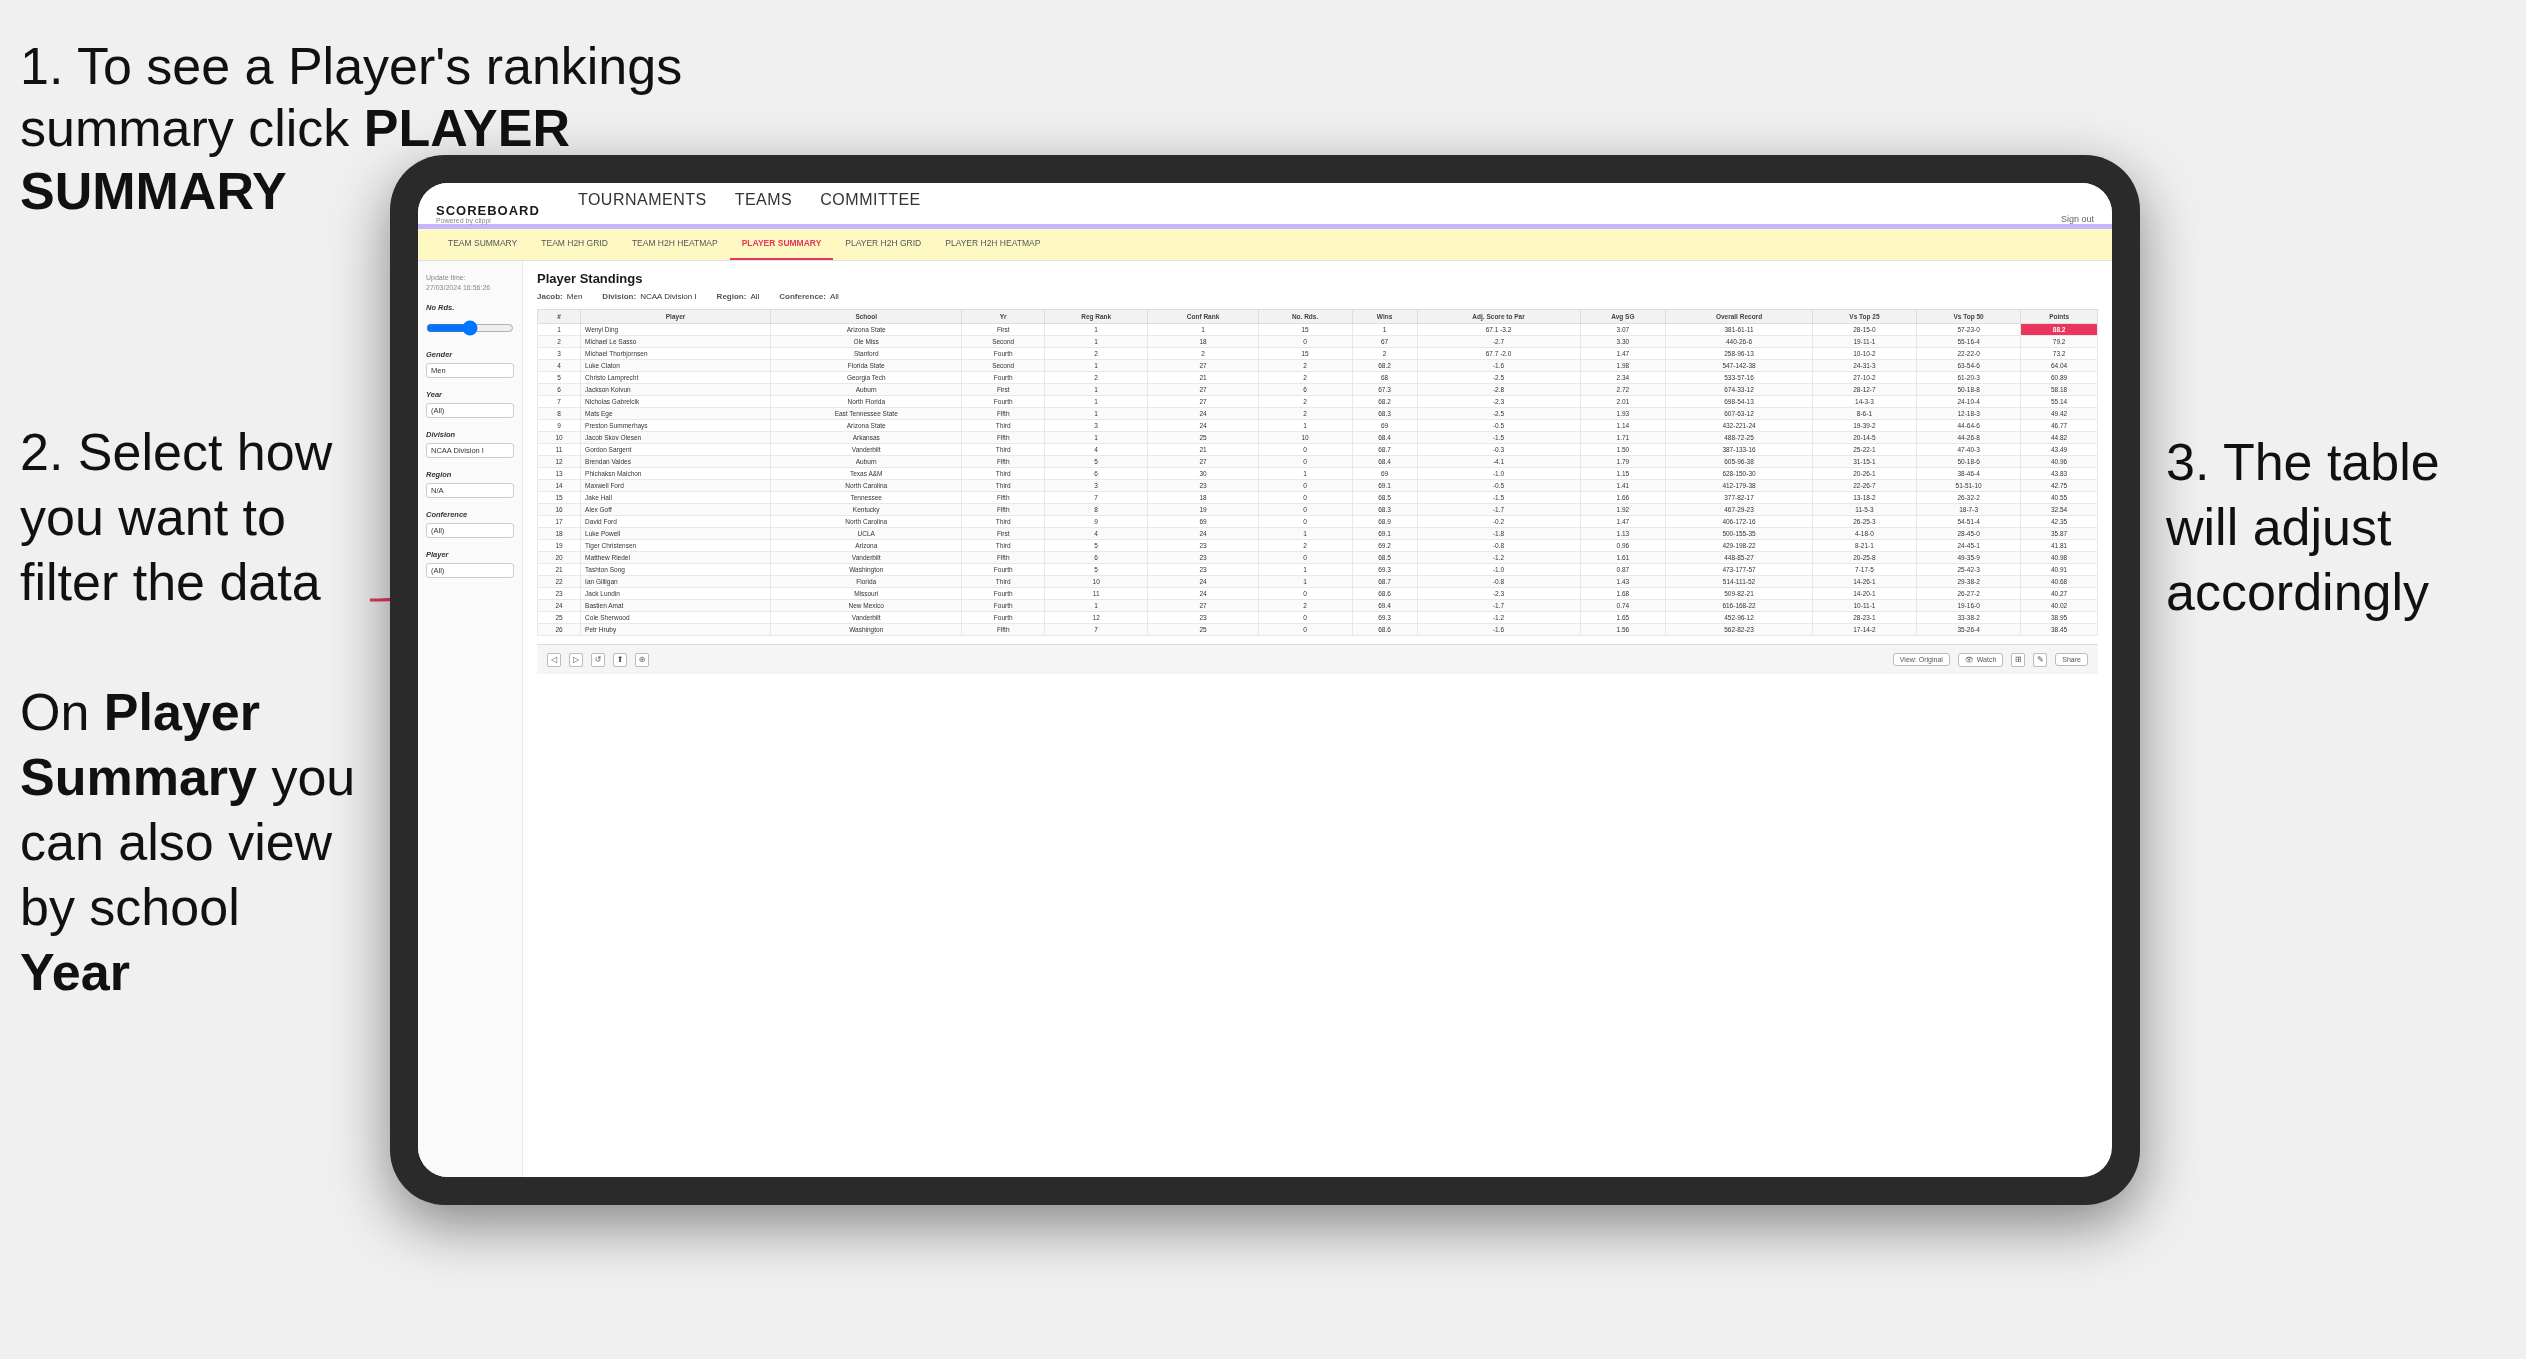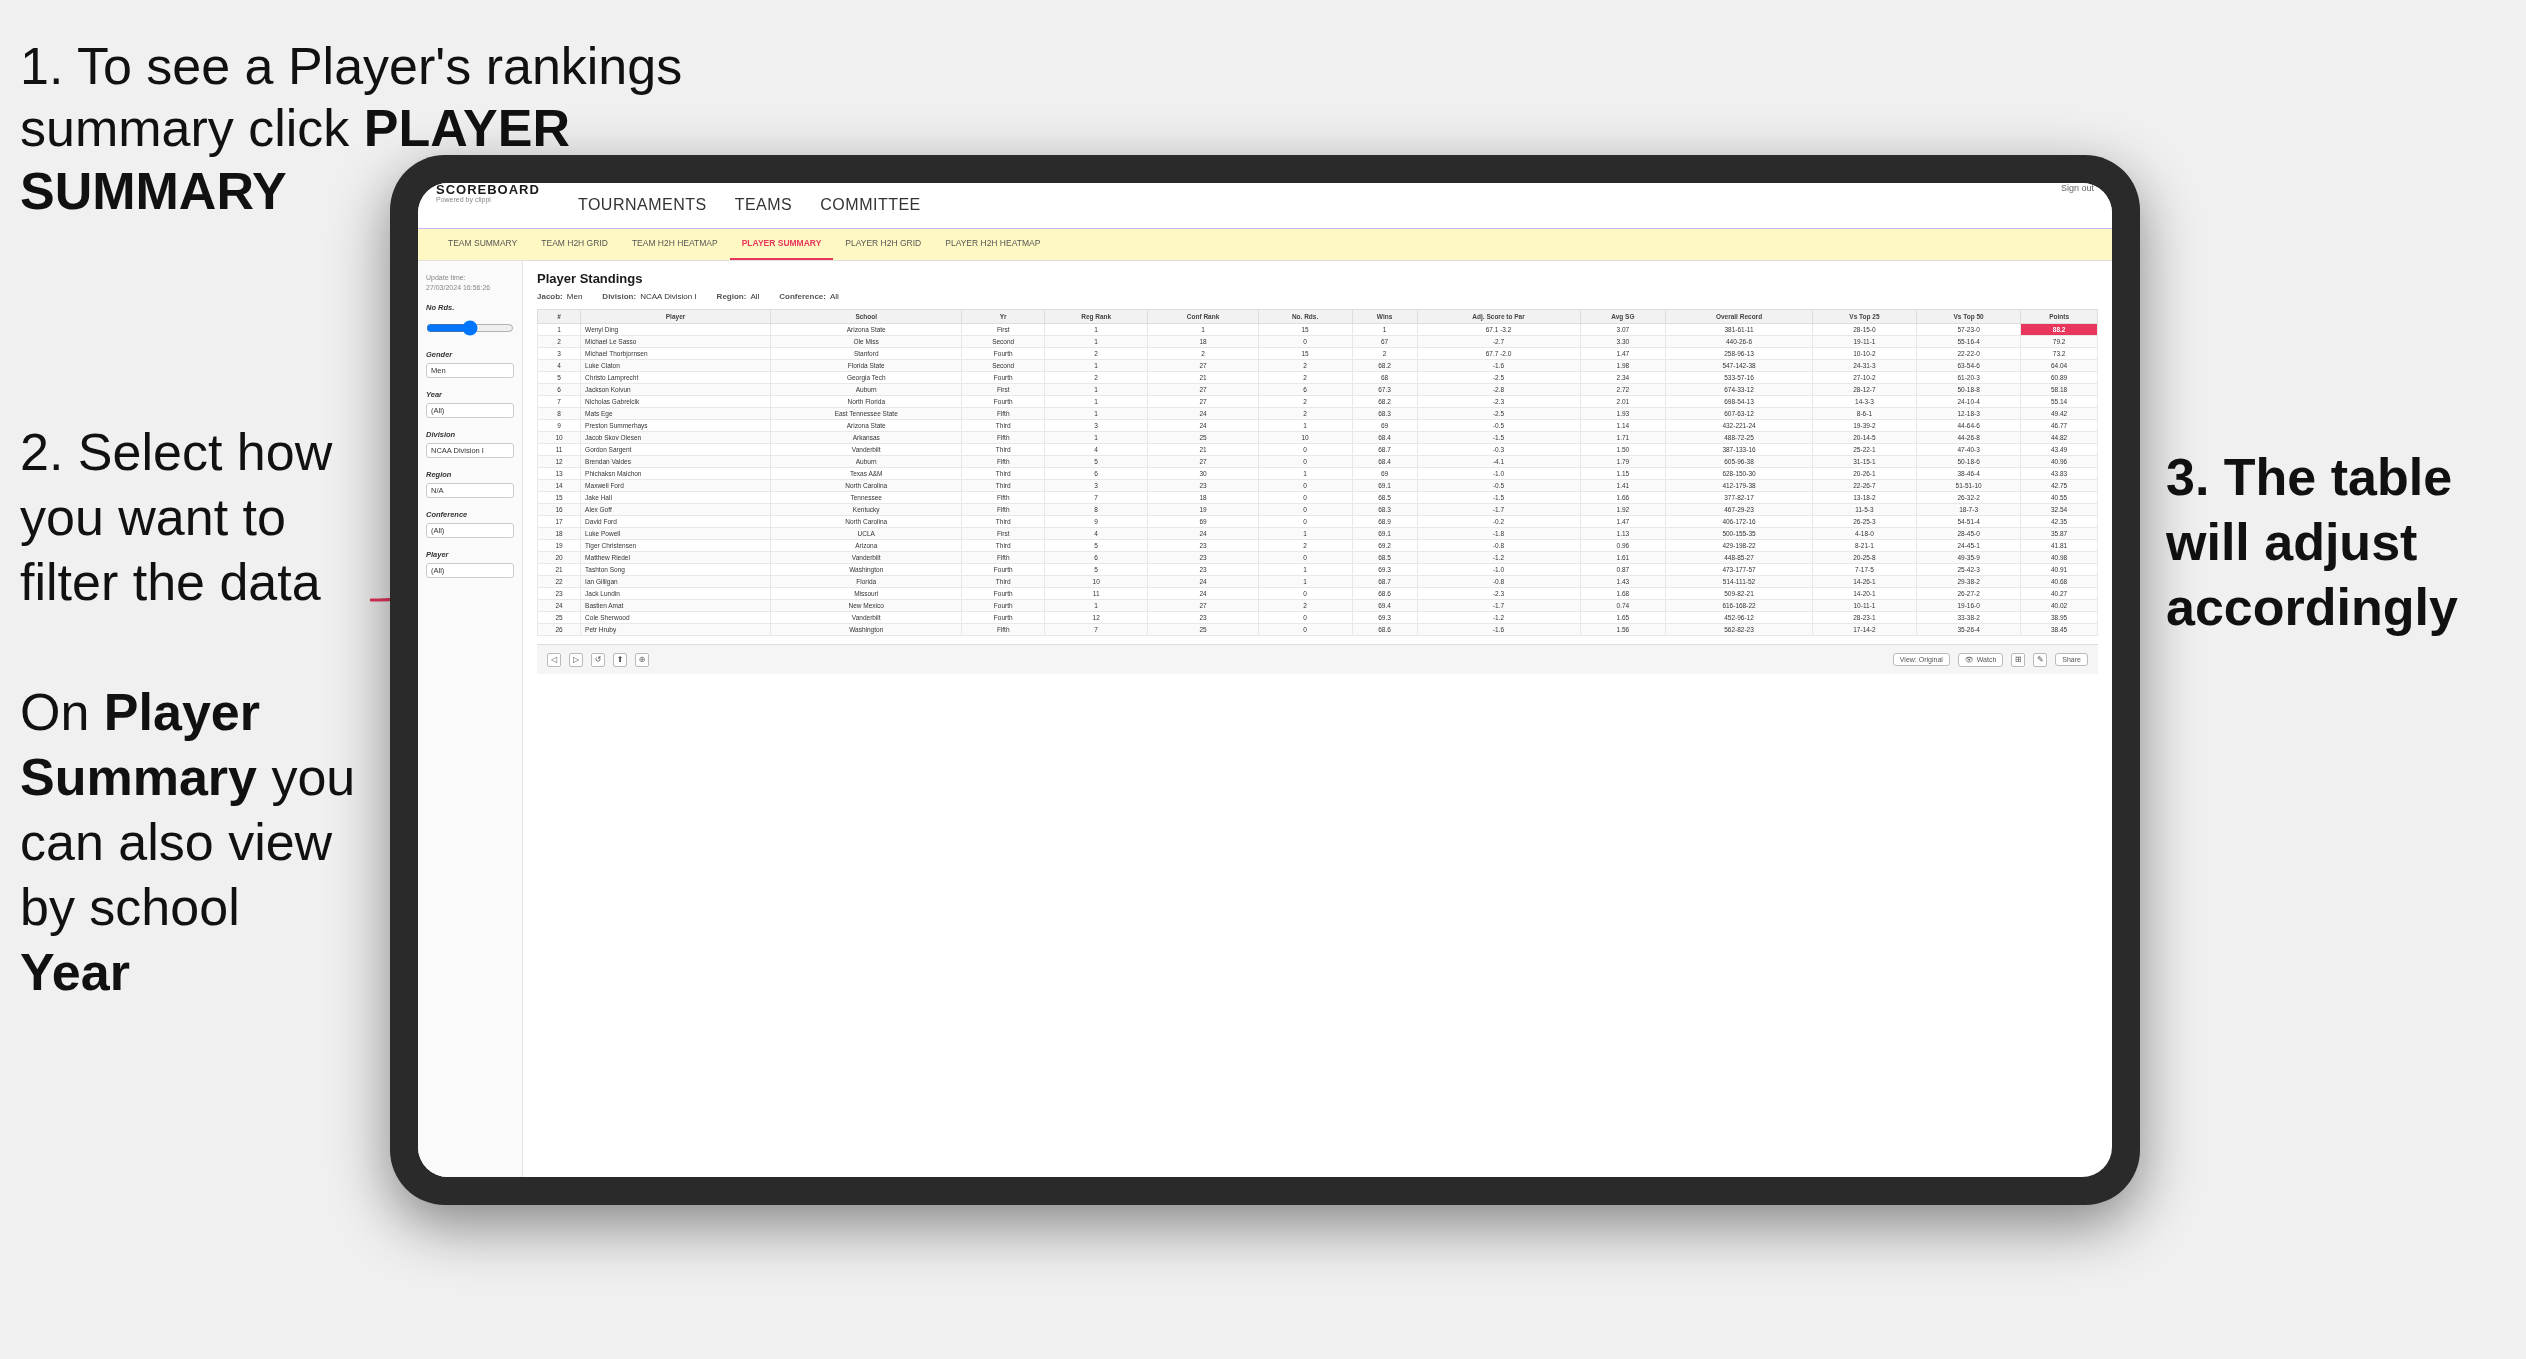--- a/index.html
+++ b/index.html
@@ -40,28 +40,27 @@
       left: 20px;
       width: 340px;
       font-size: 52px;
       line-height: 1.25;
       color: #111;
     }
     .annotation-bottomleft strong { font-weight: 900; }
 
     .annotation-right {
       position: absolute;
-      top: 445px;
+      top: 430px;
       right: 20px;
       width: 340px;
       font-size: 52px;
       line-height: 1.25;
       color: #111;
       text-align: left;
-      font-weight: bold;
     }
 
     
     .arrow-svg {
       position: absolute;
       top: 0;
       left: 0;
       width: 2526px;
       height: 1359px;
       pointer-events: none;
@@ -84,25 +83,25 @@
       height: 100%;
       background: #fff;
       border-radius: 30px;
       overflow: hidden;
       position: relative;
     }
 
     
     .app-header {
       background: #fff;
-      border-bottom: 1px solid #c4b5fd;
+      border-bottom: 5px solid #c4b5fd;
       padding: 0 18px;
       height: 46px;
       display: flex;
-      align-items: flex-start;
+      align-items: flex-end;
       gap: 0;
     }
     .logo-area {
       display: flex;
       flex-direction: column;
       margin-right: 24px;
     }
     .logo-title {
       font-size: 13px;
       font-weight: 900;

